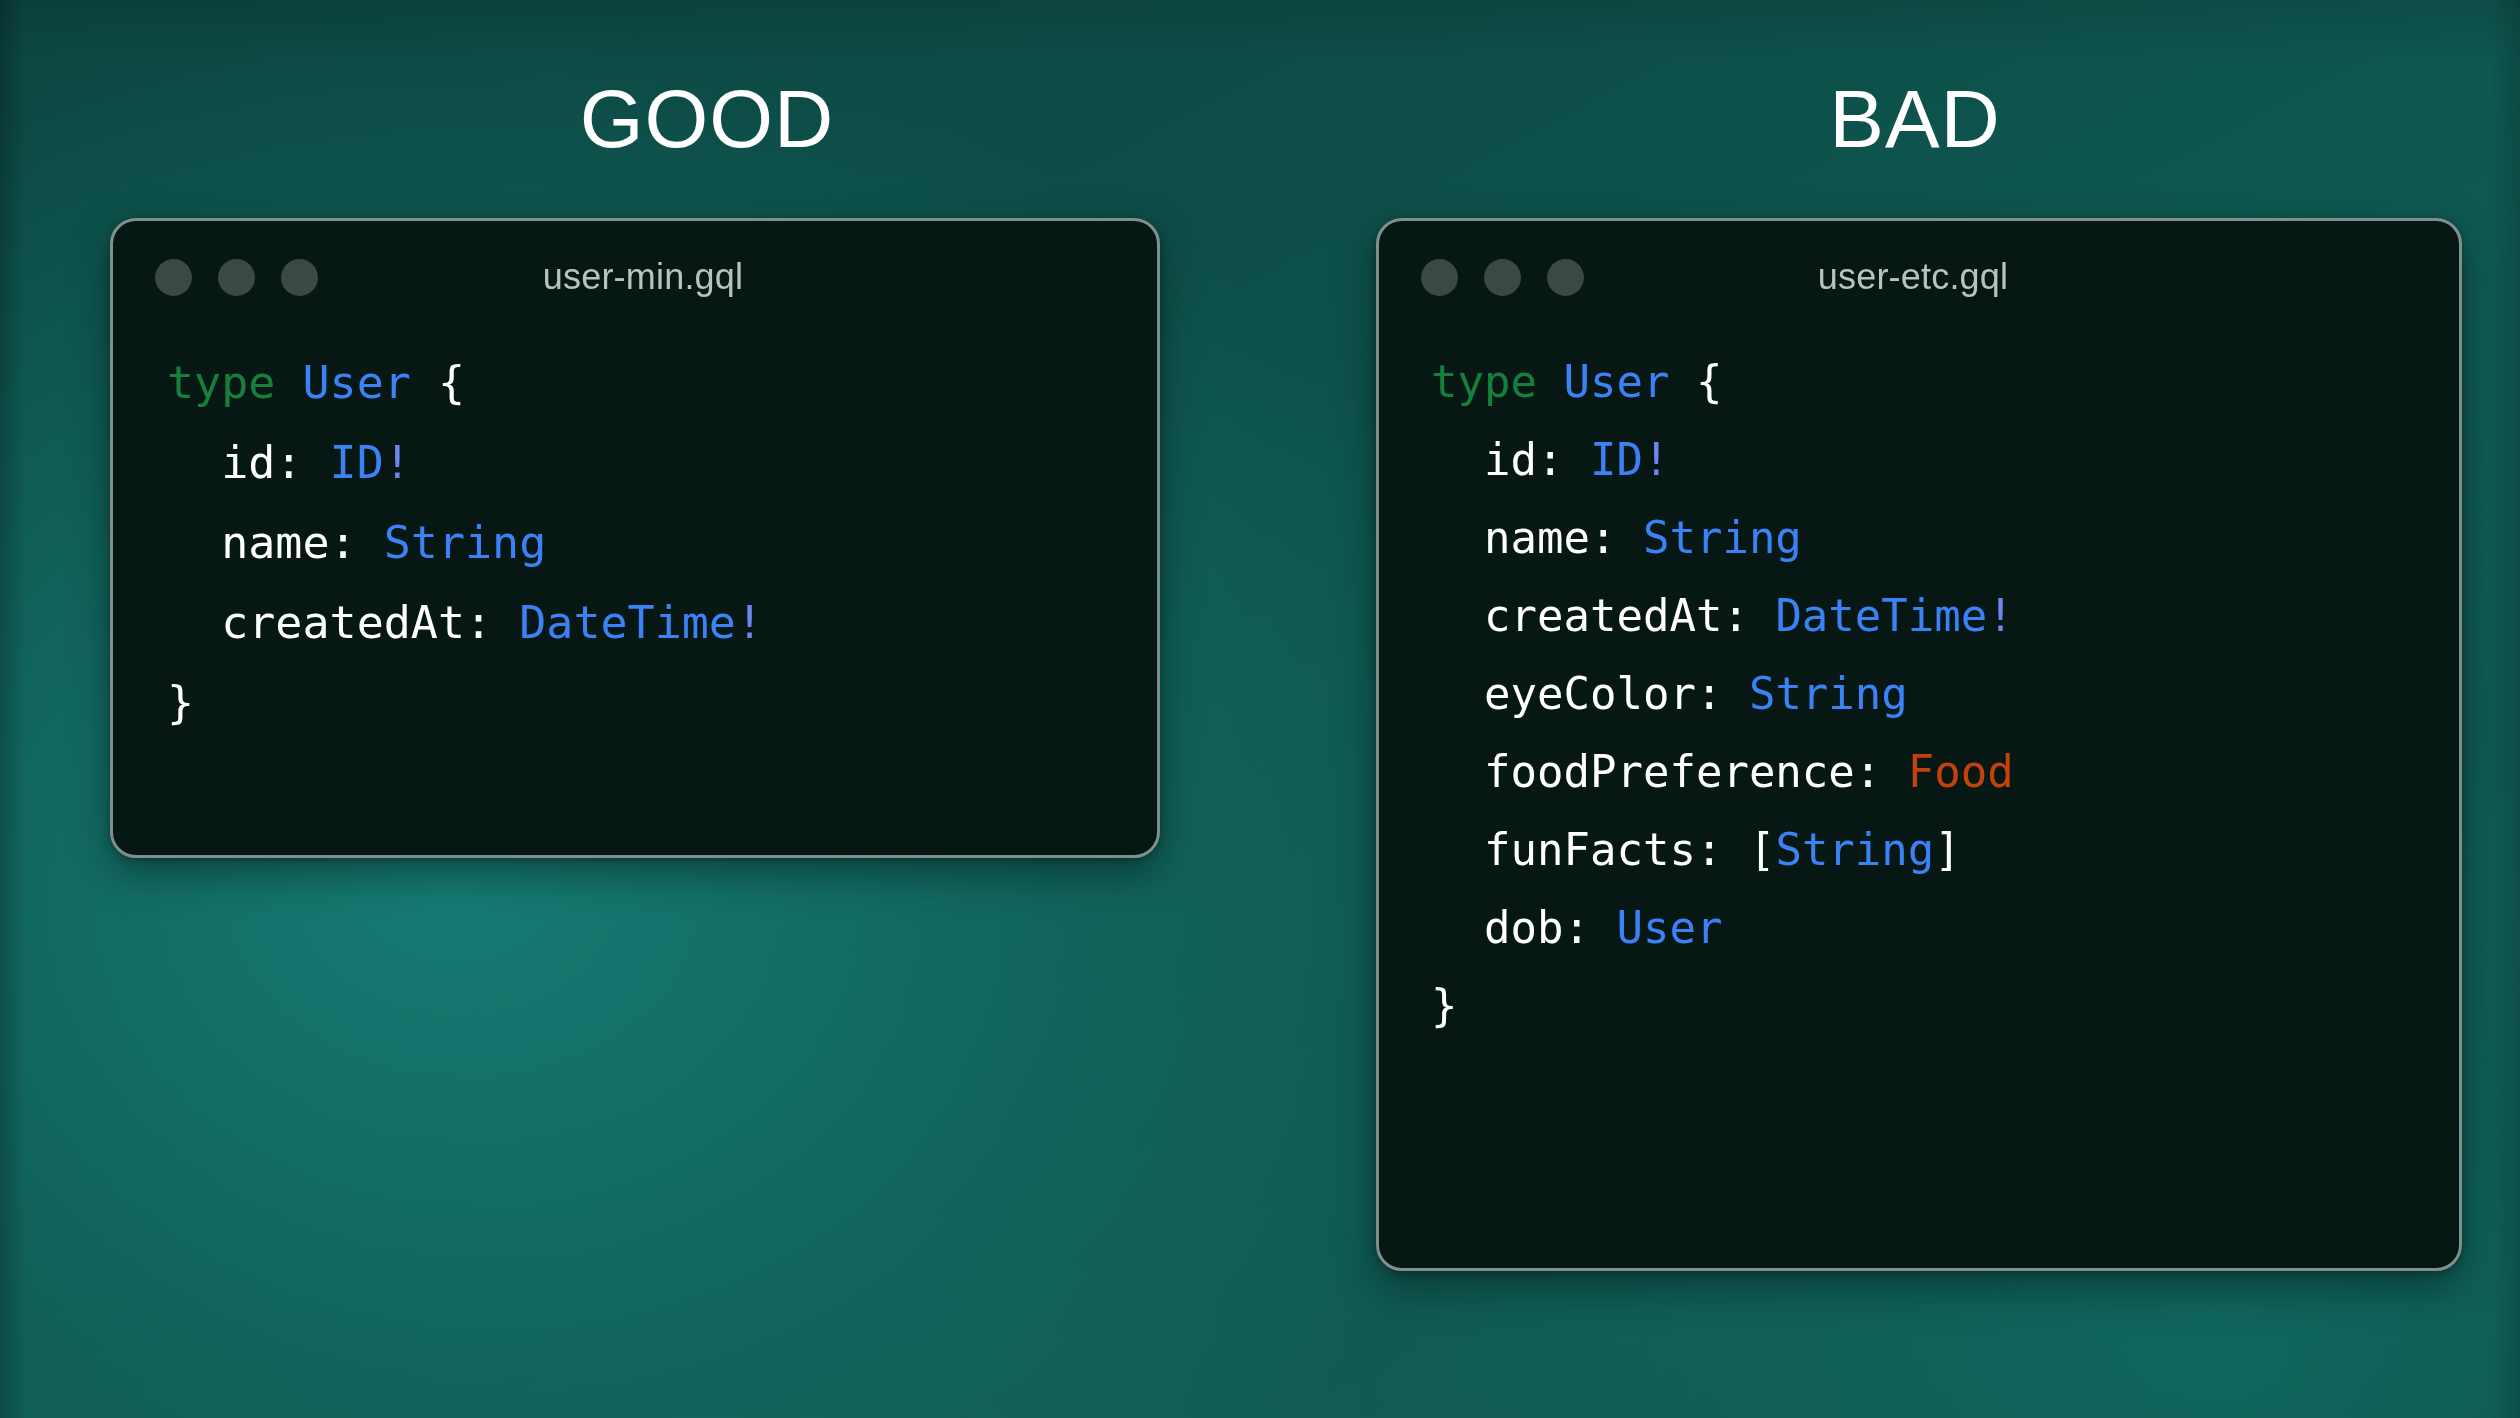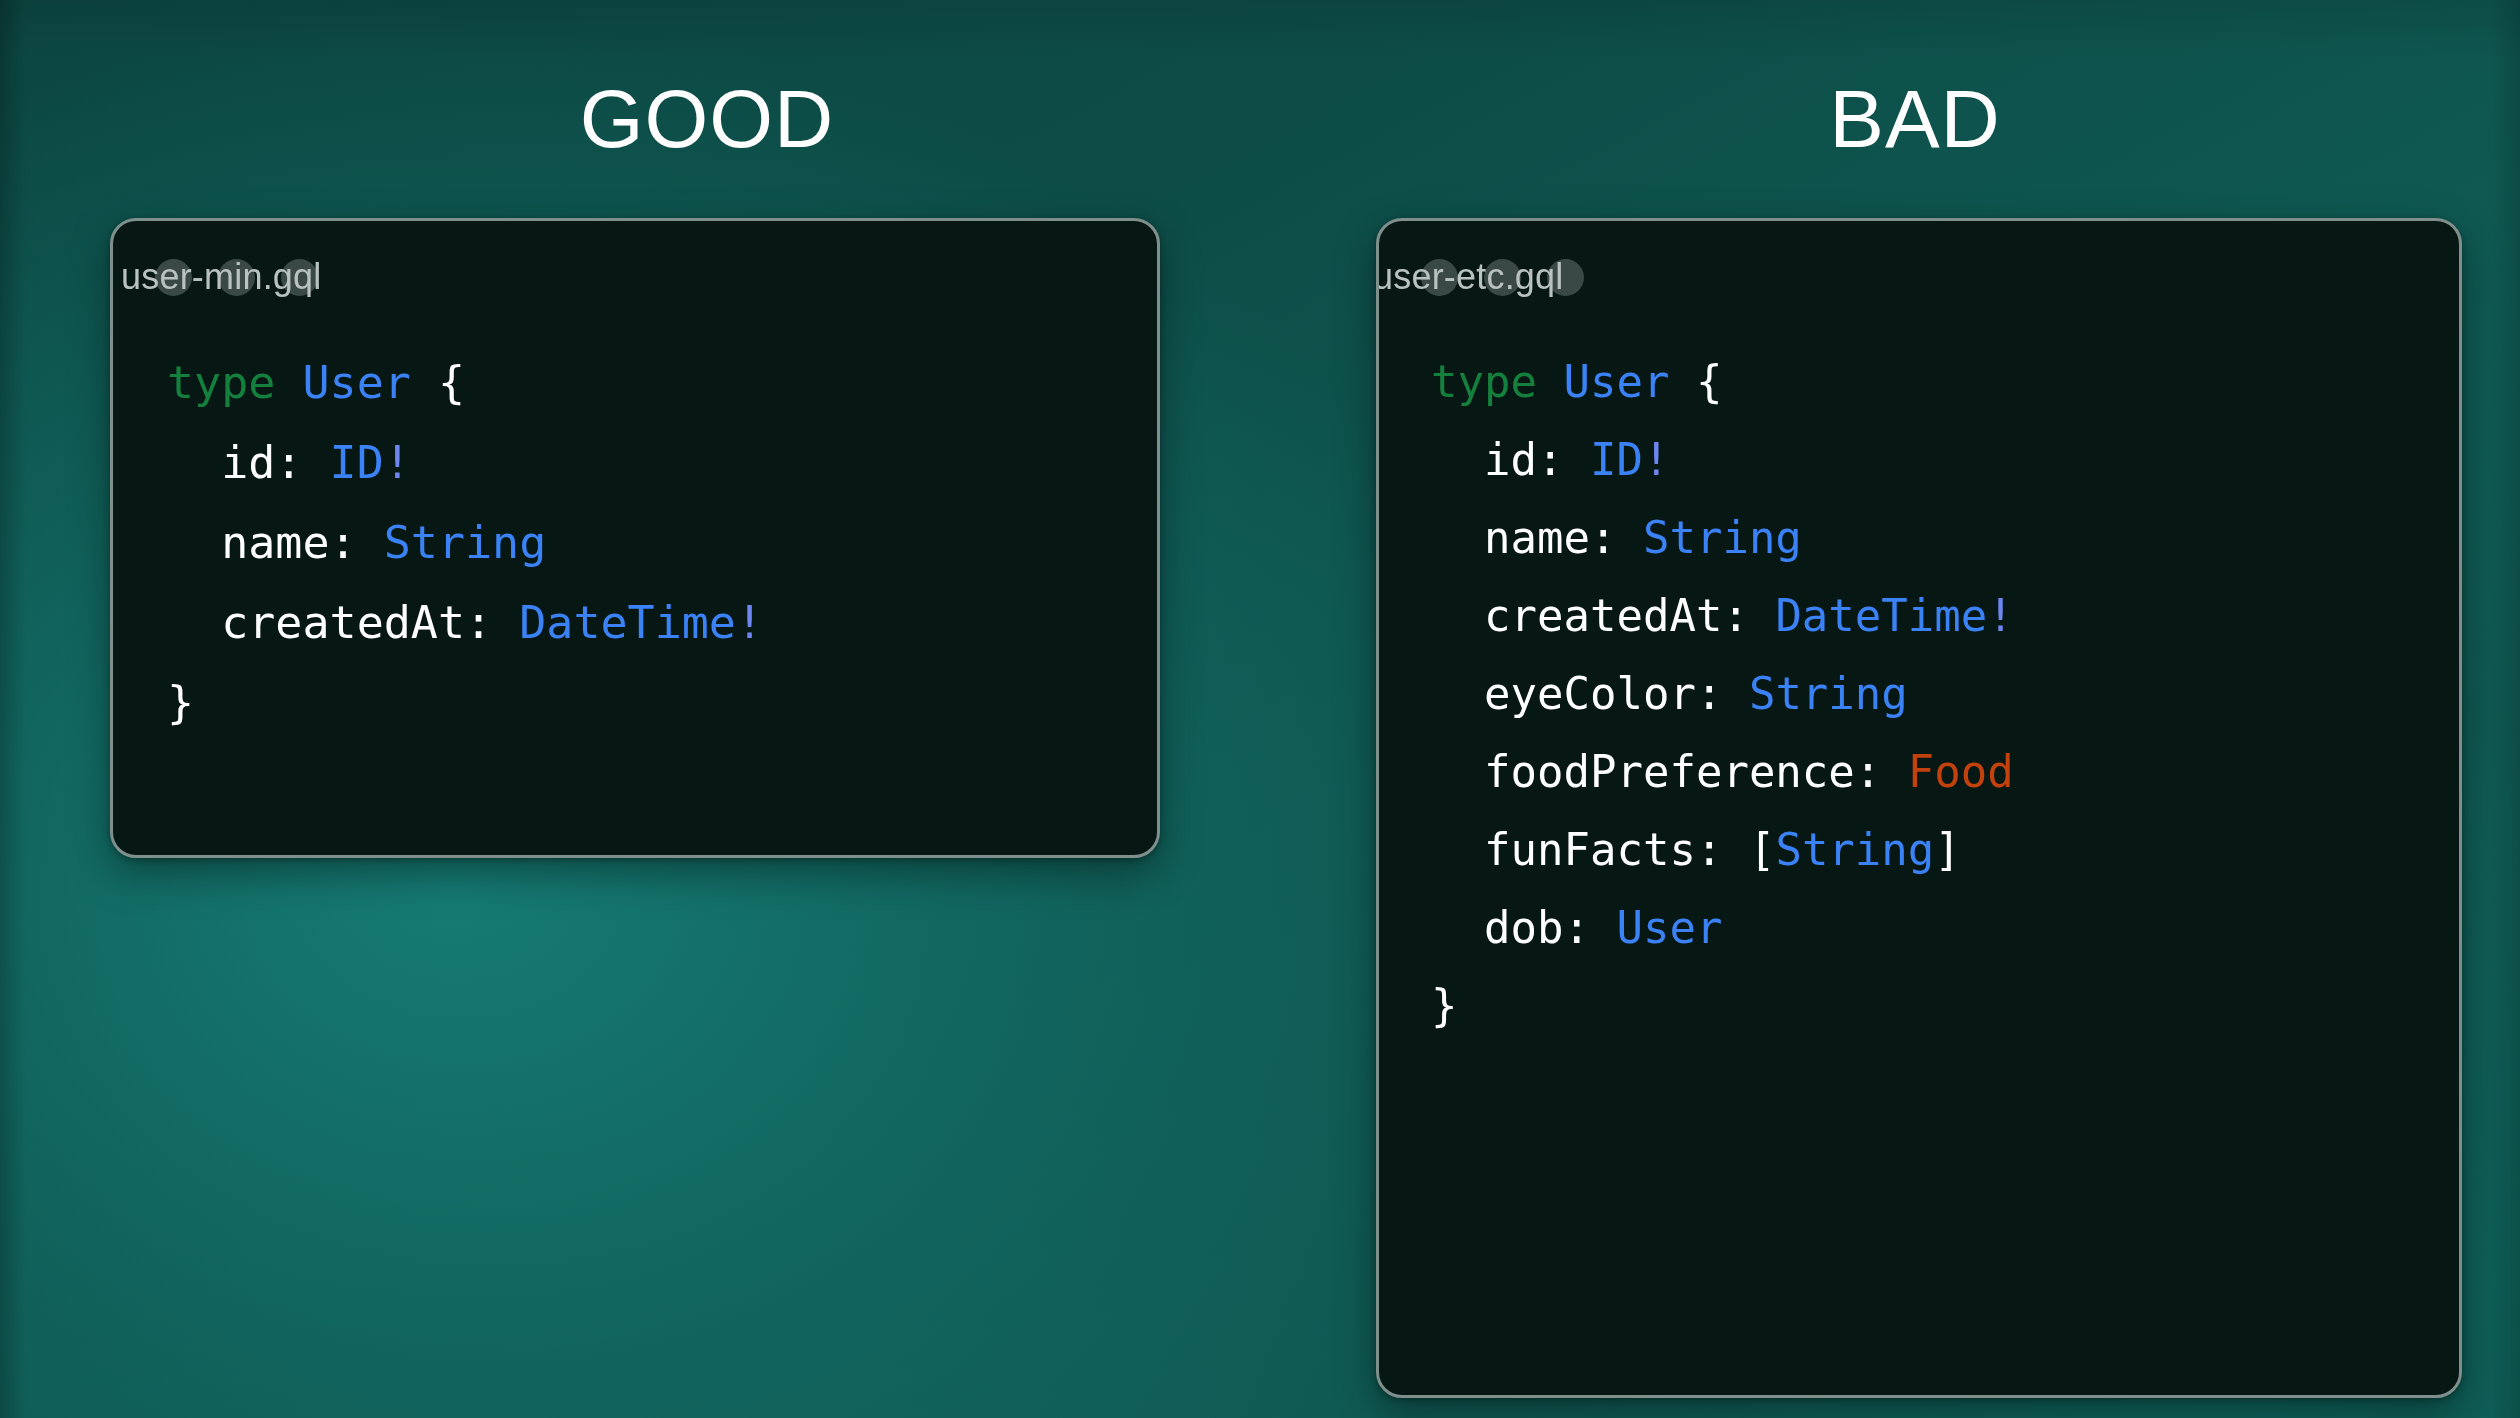--- a/index.html
+++ b/index.html
@@ -60,21 +60,21 @@
   .code-card {
     position: absolute;
     background: #061714;
     border: 3px solid #7f908c;
     border-radius: 26px;
     box-shadow: 0 16px 40px rgba(0,0,0,0.38), 0 2px 6px rgba(0,0,0,0.3);
     box-sizing: border-box;
     overflow: hidden;
   }
   #card-good { left: 110px; top: 218px; width: 1050px; height: 640px; }
-  #card-bad  { left: 1376px; top: 218px; width: 1086px; height: 1180px; }
+  #card-bad  { left: 1376px; top: 218px; width: 1086px; height: 1053px; }
 
   .card-bar {
     position: relative;
     height: 112px;
     display: flex;
     align-items: center;
   }
   .dots {
     display: flex;
     gap: 26px;
@@ -83,20 +83,21 @@
   .dot {
     width: 37px;
     height: 37px;
     border-radius: 50%;
     background: #3a4946;
   }
   .filename {
     position: absolute;
     left: 0;
     right: 0;
+    text-align: center;
     color: #b9c2c0;
     font-family: "Liberation Sans", sans-serif;
     font-size: 36px;
     font-weight: 400;
     letter-spacing: 0.2px;
     pointer-events: none;
   }
   
   #card-good .filename { transform: translateX(8px); }
   #card-bad  .filename { transform: translateX(-6px); }

